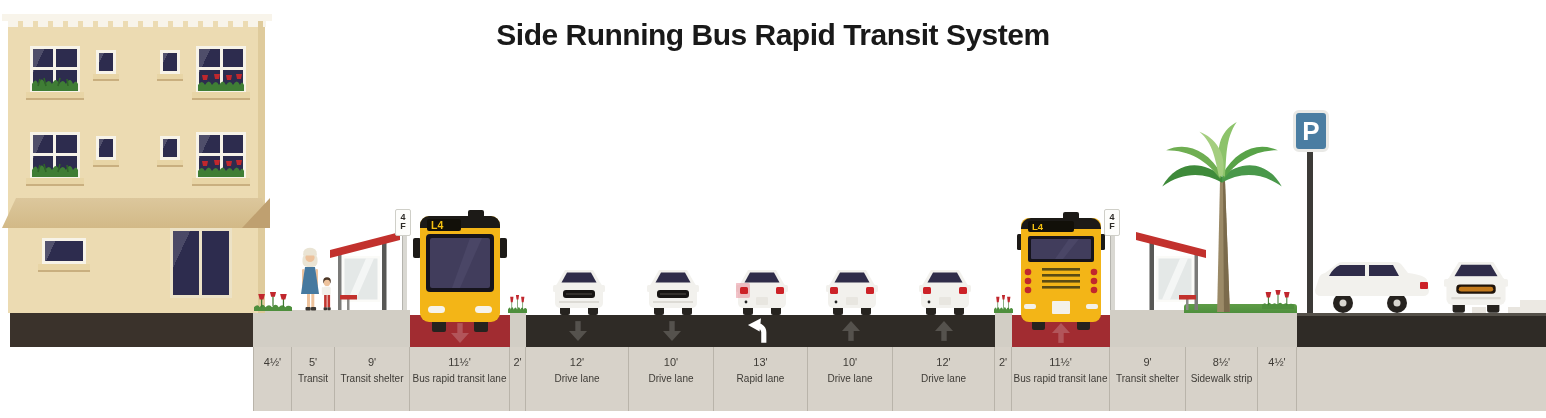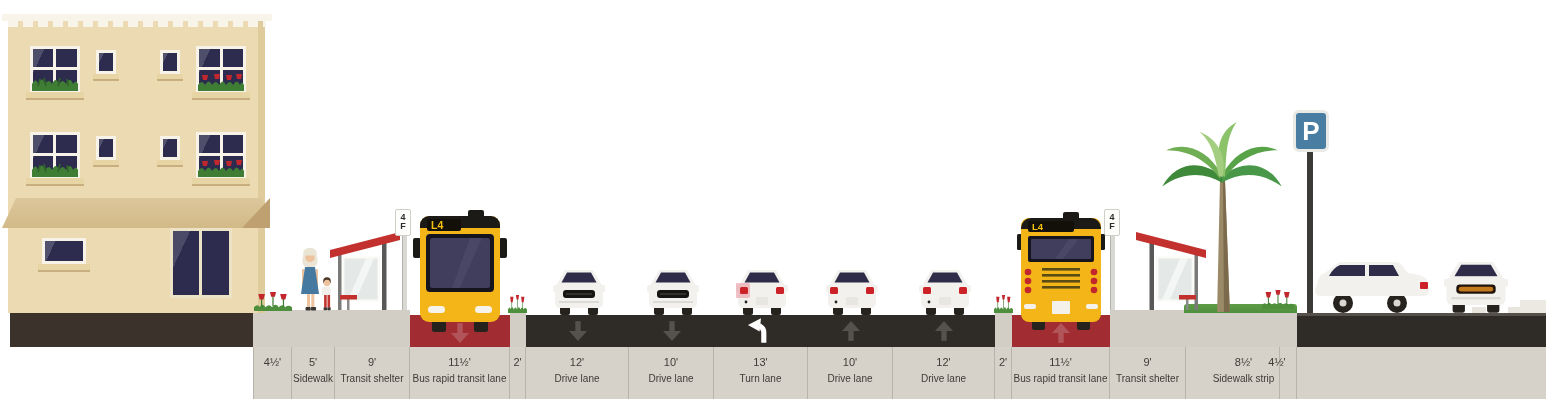--- a/index.html
+++ b/index.html
@@ -2,21 +2,21 @@
 <html><head>
 <meta charset="utf-8">
 <style>
   html,body{margin:0;padding:0;background:#fff;}
   .canvas{position:relative;width:1546px;height:418px;background:#ffffff;overflow:hidden;
           font-family:"Liberation Sans",sans-serif;}
   .abs{position:absolute;}
   .title{position:absolute;top:18px;left:0;width:100%;text-align:center;margin:0;
          font-size:30px;font-weight:bold;letter-spacing:-0.5px;color:#191919;}
   
-  .labelstrip{position:absolute;left:253px;top:347px;width:1293px;height:52px;background:#d7d2c9;}
+  .labelstrip{position:absolute;left:253px;top:347px;width:1293px;height:64px;background:#d7d2c9;}
   .seg-cell{position:absolute;top:0;height:100%;border-right:1px solid #b9b4aa;box-sizing:border-box;text-align:center;}
   .seg-cell.first{border-left:1px solid #b9b4aa;}
   .seg-size{font-size:11px;color:#3e3b36;margin-top:9px;white-space:nowrap;}
   .seg-name{font-size:10px;color:#3e3b36;margin-top:5px;white-space:nowrap;}
   
   .win-big{position:absolute;background:#2d2c4e;border:3px solid #f7f3e8;box-sizing:border-box;
     background-image:
       linear-gradient(90deg, rgba(0,0,0,0) 0 calc(50% - 1.5px), #f7f3e8 calc(50% - 1.5px) calc(50% + 1.5px), rgba(0,0,0,0) calc(50% + 1.5px)),
       linear-gradient(180deg, rgba(0,0,0,0) 0 calc(50% - 1.5px), #f7f3e8 calc(50% - 1.5px) calc(50% + 1.5px), rgba(0,0,0,0) calc(50% + 1.5px)),
       linear-gradient(115deg, rgba(255,255,255,0.16) 0 18%, rgba(0,0,0,0) 18%);}
@@ -27,20 +27,21 @@
   .p-sign-text{display:flex;align-items:center;justify-content:center;height:100%;
       color:#fff;font-weight:bold;font-size:26px;}
   .busstop-text{display:block;width:10px;margin:3px auto 0;word-break:break-all;line-height:9px;
       font-size:9px;font-weight:bold;color:#2e2c28;text-align:center;}
 </style>
 </head>
 <body>
 
 <div class="canvas">
 
+  <h1 class="title">Side Running Bus Rapid Transit System</h1>
 
   <div class="abs" style="left:10px;top:313px;width:243px;height:34px;background:#3a322b;"></div>
   <div class="abs" style="left:253px;top:310px;width:157px;height:37px;background:#d2cec5;"></div>
   <div class="abs" style="left:410px;top:315px;width:100px;height:32px;background:#a12c31;"></div>
   <div class="abs" style="left:510px;top:313px;width:16px;height:34px;background:#d2cec5;"></div>
   <div class="abs" style="left:526px;top:315px;width:469px;height:32px;background:#2f2b26;"></div>
   <div class="abs" style="left:995px;top:313px;width:17px;height:34px;background:#d2cec5;"></div>
   <div class="abs" style="left:1012px;top:315px;width:98px;height:32px;background:#a12c31;"></div>
   <div class="abs" style="left:1110px;top:310px;width:187px;height:37px;background:#d2cec5;"></div>
   <div class="abs" style="left:1184px;top:304px;width:113px;height:9px;background:linear-gradient(#5f9c47,#4e8f3d);border-radius:3px 3px 0 0;"></div>
@@ -398,21 +399,21 @@
       <rect x="7" y="11" width="6" height="11" fill="#b2555a"></rect>
     </svg>
 
   <div class="labelstrip">
     <div class="seg-cell first" style="left:0;width:39px;">
         <div class="seg-size">4½'</div>
         <div class="seg-name"></div>
       </div>
     <div class="seg-cell" style="left:39px;width:43px;">
         <div class="seg-size">5'</div>
-        <div class="seg-name">Sidewalk</div>
+        <div class="seg-name">Transit</div>
       </div>
     <div class="seg-cell" style="left:82px;width:75px;">
         <div class="seg-size">9'</div>
         <div class="seg-name">Transit shelter</div>
       </div>
     <div class="seg-cell" style="left:157px;width:100px;">
         <div class="seg-size">11½'</div>
         <div class="seg-name">Bus rapid transit lane</div>
       </div>
     <div class="seg-cell" style="left:257px;width:16px;">
@@ -422,21 +423,21 @@
     <div class="seg-cell" style="left:273px;width:103px;">
         <div class="seg-size">12'</div>
         <div class="seg-name">Drive lane</div>
       </div>
     <div class="seg-cell" style="left:376px;width:85px;">
         <div class="seg-size">10'</div>
         <div class="seg-name">Drive lane</div>
       </div>
     <div class="seg-cell" style="left:461px;width:94px;">
         <div class="seg-size">13'</div>
-        <div class="seg-name">Turn lane</div>
+        <div class="seg-name">Rapid lane</div>
       </div>
     <div class="seg-cell" style="left:555px;width:85px;">
         <div class="seg-size">10'</div>
         <div class="seg-name">Drive lane</div>
       </div>
     <div class="seg-cell" style="left:640px;width:102px;">
         <div class="seg-size">12'</div>
         <div class="seg-name">Drive lane</div>
       </div>
     <div class="seg-cell" style="left:742px;width:17px;">
@@ -444,21 +445,21 @@
         <div class="seg-name"></div>
       </div>
     <div class="seg-cell" style="left:759px;width:98px;">
         <div class="seg-size">11½'</div>
         <div class="seg-name">Bus rapid transit lane</div>
       </div>
     <div class="seg-cell" style="left:857px;width:76px;">
         <div class="seg-size">9'</div>
         <div class="seg-name">Transit shelter</div>
       </div>
-    <div class="seg-cell" style="left:933px;width:72px;margin-left:22px;">
+    <div class="seg-cell" style="left:933px;width:72px;">
         <div class="seg-size">8½'</div>
         <div class="seg-name">Sidewalk strip</div>
       </div>
     <div class="seg-cell" style="left:1005px;width:39px;">
         <div class="seg-size">4½'</div>
         <div class="seg-name"></div>
       </div>
   </div>
 
 </div>

